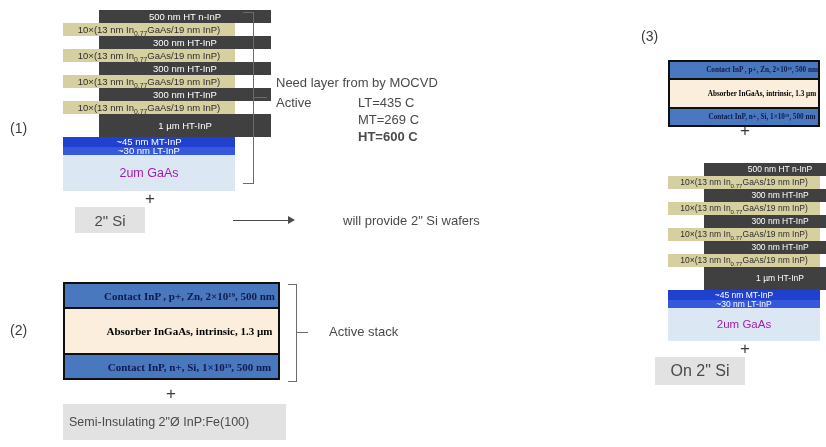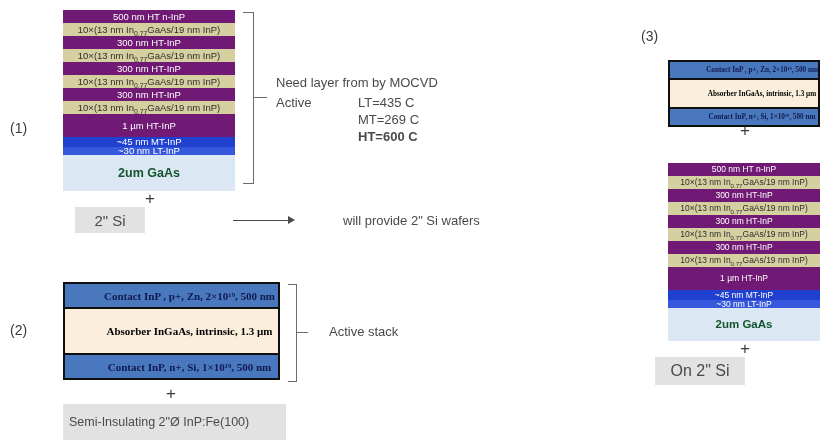--- a/index.html
+++ b/index.html
@@ -29,25 +29,25 @@
   .layer {
     box-sizing: border-box;
     width: 100%;
     text-align: center;
     white-space: nowrap;
     overflow: hidden;
     font-family: "Liberation Sans", sans-serif;
   }
 
   
-  .l-htinp   { background: #701a75; color: #ffffff; }
+  .l-htinp   { background: #404040; color: #ffffff; margin-left: 36px; }
   .l-sl      { background: #d6cfa0; color: #2e2e2e; }
   .l-mt      { background: #2040d0; color: #ffffff; }
   .l-lt      { background: #3658dc; color: #ffffff; }
-  .l-gaas    { background: #dbe8f4; color: #14532d; font-weight: bold; }
+  .l-gaas    { background: #dbe8f4; color: #a21caf; }
 
   
   .act-stack { position: absolute; }
   .act-layer {
     box-sizing: border-box;
     width: 100%;
     border: 2px solid #0f0f0f;
     text-align: center;
     white-space: nowrap;
     display: flex;

